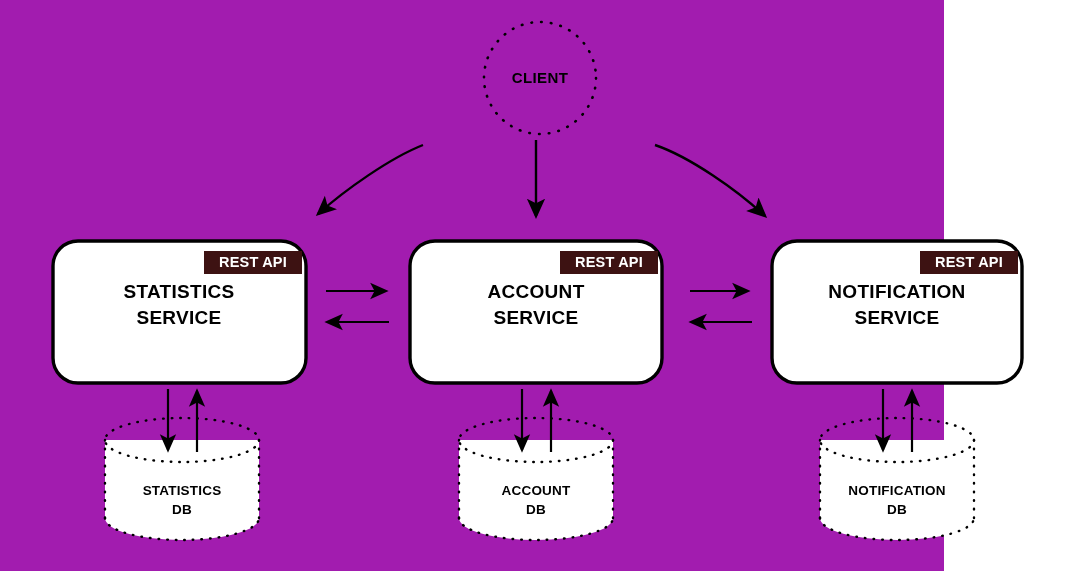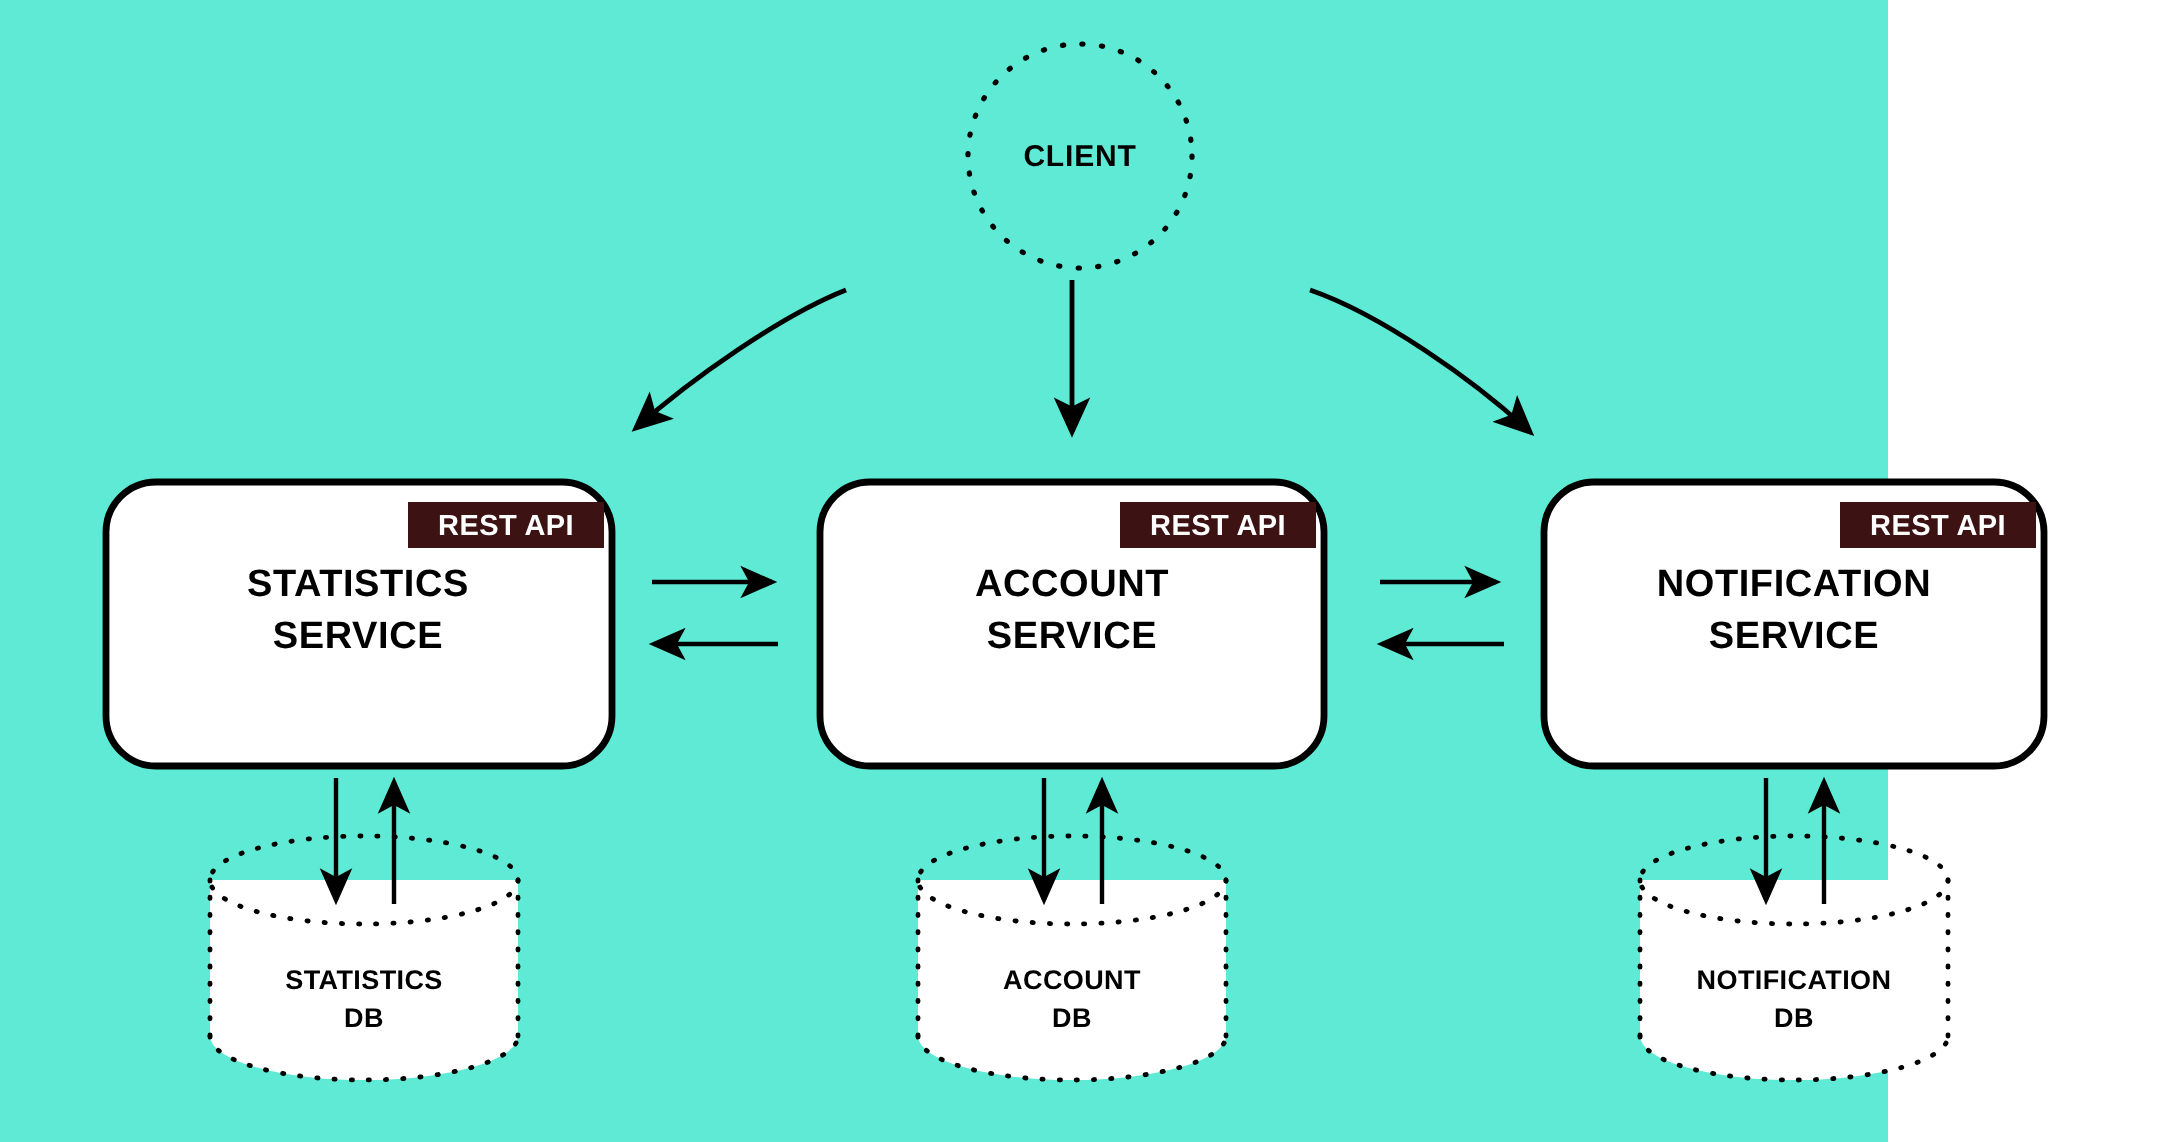--- a/index.html
+++ b/index.html
@@ -10,21 +10,21 @@
   body {
     width: 1080px;
     height: 571px;
     font-family: "Liberation Sans", sans-serif;
     overflow: hidden;
   }
   #diagram-root {
     position: relative;
     width: 944px;
     height: 571px;
-    background: #5eead4;
+    background: #a21caf;
   }
   svg.layer {
     position: absolute;
     top: 0;
     left: 0;
     width: 1080px;
     height: 571px;
   }
   .node-label {
     font-family: "Liberation Sans", sans-serif;

